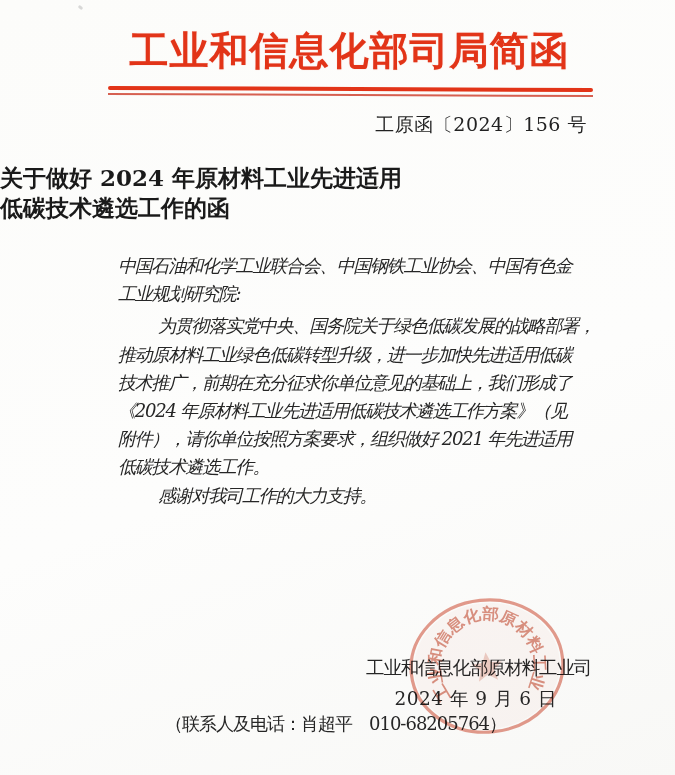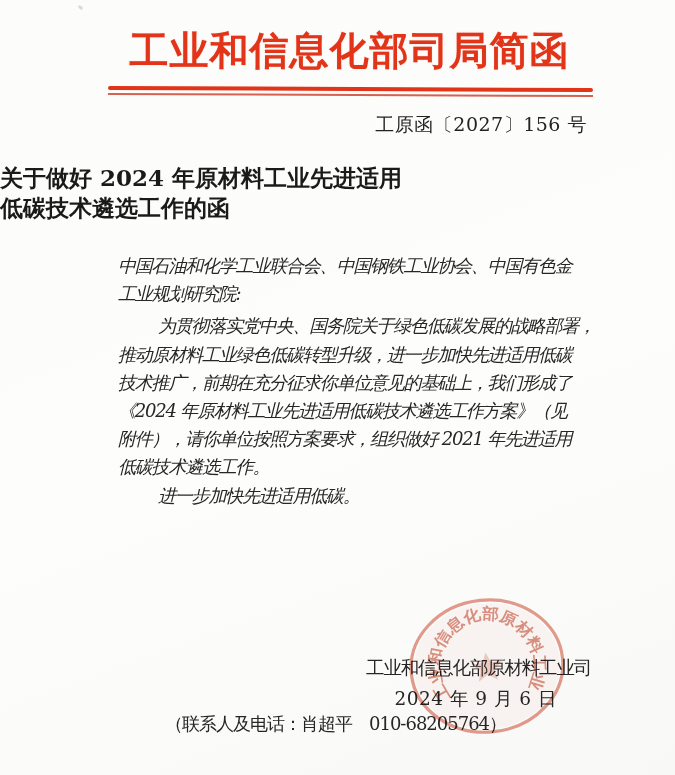--- a/index.html
+++ b/index.html
@@ -84,35 +84,35 @@
 
   <div class="speck"></div>
 
   <div class="letterhead">工业和信息化部司局简函</div>
 
   <div class="rule-wrap">
     <div class="rule-thick"></div>
     <div class="rule-thin"></div>
   </div>
 
-  <div class="doc-number">工原函〔2027〕156 号</div>
+  <div class="doc-number">工原函〔2024〕156 号</div>
 
   <div class="letter-title title-l1">关于做好 2024 年原材料工业先进适用</div>
   <div class="letter-title title-l2">低碳技术遴选工作的函</div>
 
   <div class="body-block">
     <div class="body-line">中国石油和化学工业联合会、中国钢铁工业协会、中国有色金</div>
     <div class="body-line">工业规划研究院:</div>
     <div class="body-line indent para-gap">为贯彻落实党中央、国务院关于绿色低碳发展的战略部署，</div>
     <div class="body-line">推动原材料工业绿色低碳转型升级，进一步加快先进适用低碳</div>
     <div class="body-line">技术推广，前期在充分征求你单位意见的基础上，我们形成了</div>
     <div class="body-line">《2024 年原材料工业先进适用低碳技术遴选工作方案》（见</div>
     <div class="body-line">附件），请你单位按照方案要求，组织做好 2021 年先进适用</div>
     <div class="body-line">低碳技术遴选工作。</div>
-    <div class="body-line indent">进一步加快先进适用低碳。</div>
+    <div class="body-line indent">感谢对我司工作的大力支持。</div>
   </div>
 
 
   <div class="signature">工业和信息化部原材料工业司</div>
 
   <div class="date">2024 年 9 月 6 日</div>
 
   <div class="contact">（联系人及电话：肖超平　010-68205764）</div>
 
   <svg class="seal" viewBox="0 0 161 141" xmlns="http://www.w3.org/2000/svg">

